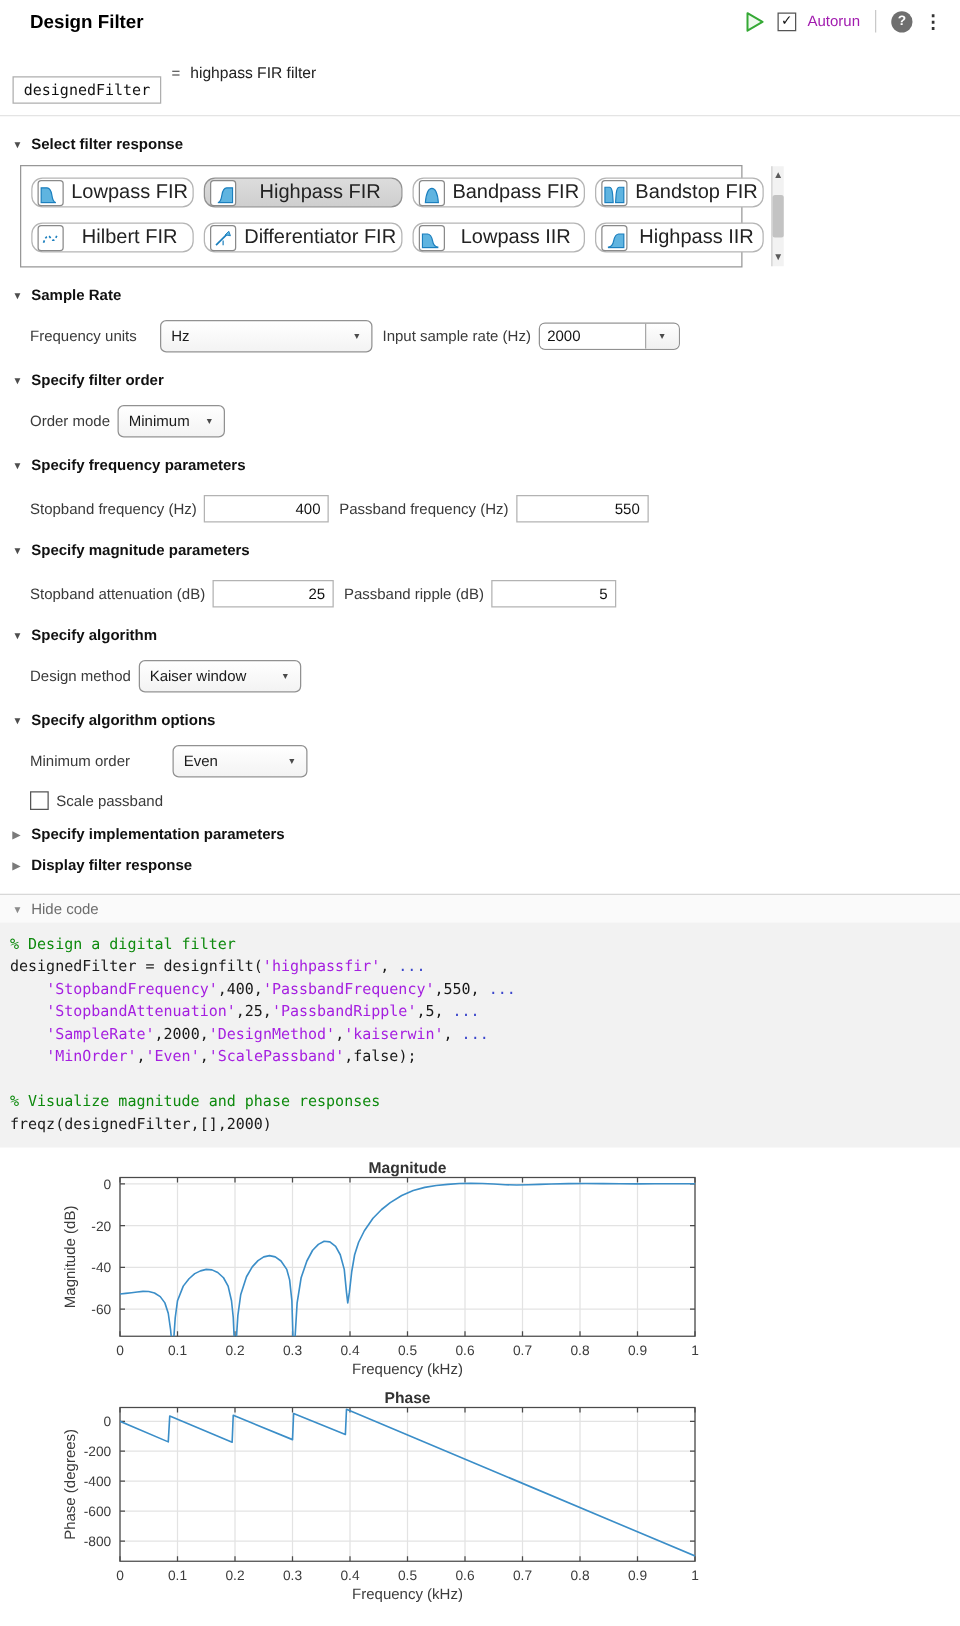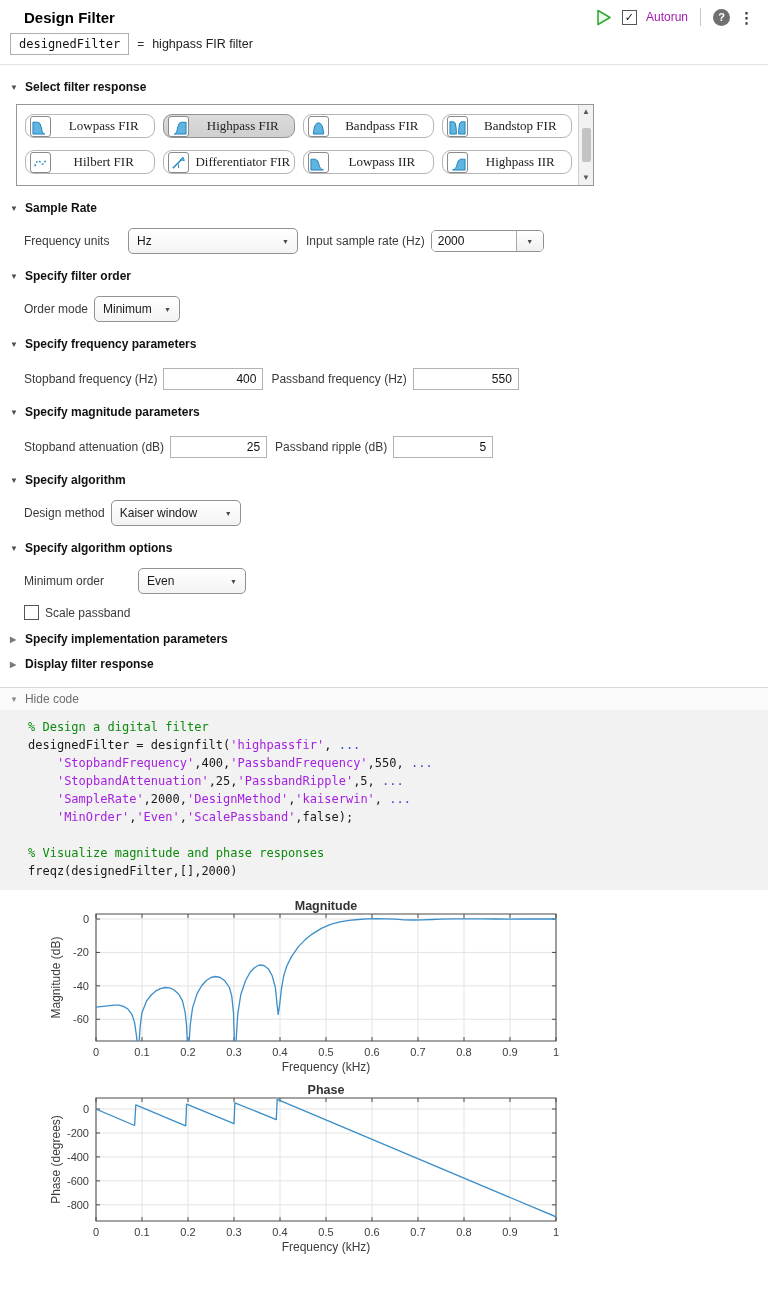--- a/index.html
+++ b/index.html
@@ -10,53 +10,53 @@
   .hdr-tools{display:flex;align-items:center;gap:9px;}
   .play-btn{width:18px;height:18px;display:flex;align-items:center;justify-content:center;cursor:pointer;}
   .chk{width:13px;height:13px;border:1px solid #555;background:#fff;display:inline-flex;align-items:center;justify-content:center;font-size:11px;line-height:11px;color:#111;}
   .chk.empty{color:transparent;}
   .autorun-lbl{color:#a21caf;}
   .vdiv{width:1px;height:18px;background:#c9c9c9;margin:0 3px;}
   .help-circle{width:17px;height:17px;border-radius:50%;background:#6f6f6f;color:#fff;font-weight:bold;font-size:11px;display:flex;align-items:center;justify-content:center;cursor:pointer;}
   .kebab{font-size:15px;color:#333;font-weight:bold;cursor:pointer;letter-spacing:0;line-height:15px;}
   
   .outline-row{display:flex;align-items:center;gap:8px;margin:7px 0 0 10px;}
-  .var-box{font-family:"DejaVu Sans Mono",monospace;font-size:12px;border:1px solid #aeaeae;background:#fff;padding:3px 8px;color:#111;}
+  .var-box{font-family:"DejaVu Sans Mono",monospace;font-size:12px;border:1px solid #aeaeae;background:#fff;padding:3px 8px;color:#111;margin-top:28px;}
   .eq{color:#333;}
   .desc{font-size:12.5px;color:#222;}
   .top-divider{height:1px;background:#e4e4e4;margin-top:9px;}
   
   .sec-hdr{display:flex;align-items:center;gap:6px;margin:15px 0 0 10px;font-weight:bold;color:#111;cursor:pointer;}
   .sec-hdr .tri{font-size:8px;color:#4d4d4d;width:9px;display:inline-block;}
   .sec-hdr .tri.exp{color:#7a7a7a;}
   .form-row{display:flex;align-items:center;margin:13px 0 0 24px;gap:6px;color:#333;}
   .lbl{color:#3a3a3a;}
   
   .gallery{margin:10px 0 0 16px;width:576px;height:80px;border:1px solid #979797;background:#fff;display:flex;}
   .gal-grid{flex:1;display:grid;grid-template-columns:repeat(4,1fr);grid-auto-rows:26px;gap:10px 8px;padding:9px 6px 9px 8px;align-content:center;}
   .gal-btn{display:flex;align-items:center;gap:6px;border:1px solid #b5b5b5;border-radius:9px;background:#fff;padding:1px 4px;cursor:pointer;height:24px;box-sizing:border-box;}
   .gal-btn.selected{background:linear-gradient(#dcdcdc,#cfcfcf);border-color:#929292;}
-  .gal-btn .gal-lbl{flex:1;text-align:center;color:#222;font-size:13px;white-space:nowrap;overflow:hidden;font-family:Liberation Serif, serif;}
+  .gal-btn .gal-lbl{flex:1;text-align:center;color:#222;font-size:16px;white-space:nowrap;overflow:hidden;}
   .gal-icon{width:19px;height:19px;border:1px solid #8a8a8a;border-radius:3px;background:#fff;flex:0 0 auto;display:flex;align-items:center;justify-content:center;}
   .scrollbar{width:15px;border-left:1px solid #cfcfcf;background:#f2f2f2;display:flex;flex-direction:column;align-items:center;justify-content:space-between;padding:2px 0;box-sizing:border-box;}
   .sb-arrow{font-size:8px;color:#5a5a5a;cursor:pointer;line-height:10px;}
   .sb-thumb{width:9px;height:34px;background:#c3c3c3;border-radius:2px;cursor:pointer;}
   
   .dropdown{display:inline-flex;align-items:center;justify-content:space-between;border:1px solid #919191;border-radius:5px;background:linear-gradient(#fff,#f3f3f3);padding:3px 8px;height:26px;box-sizing:border-box;cursor:pointer;color:#1a1a1a;}
   .dd-arrow{font-size:7px;color:#4a4a4a;margin-left:10px;}
   .num-input{height:22px;box-sizing:border-box;border:1px solid #b3b3b3;background:#fff;text-align:right;padding:0 6px;font-family:"Liberation Sans",sans-serif;font-size:12px;color:#111;}
   .combo{display:inline-flex;height:22px;border:1px solid #919191;border-radius:5px;background:#fff;box-sizing:border-box;overflow:hidden;}
   .combo input{border:0;outline:none;width:72px;padding:0 6px;font-family:"Liberation Sans",sans-serif;font-size:12px;color:#111;}
   .combo-btn{width:26px;border-left:1px solid #a8a8a8;background:linear-gradient(#fff,#f0f0f0);display:flex;align-items:center;justify-content:center;cursor:pointer;}
   .combo-btn .dd-arrow{margin:0;}
   .chk-row{display:flex;align-items:center;gap:6px;margin:11px 12px 0 24px;color:#3a3a3a;cursor:pointer;}
   
   .code-toggle{margin-top:16px;border-top:1px solid #d8d8d8;background:#fafafa;color:#6e6e6e;display:flex;align-items:center;gap:7px;padding:4px 0 4px 10px;cursor:pointer;}
   .code-toggle .tri{font-size:8px;color:#8a8a8a;}
-  .code-block{background:#f2f2f2;padding:8px 0 10px 28px;font-family:"DejaVu Sans Mono",monospace;font-size:12px;}
+  .code-block{background:#f2f2f2;padding:8px 0 10px 8px;font-family:"DejaVu Sans Mono",monospace;font-size:12px;}
   .code-line{line-height:18px;white-space:pre;}
   .tok-t{color:#1a1a1a;}
   .tok-c{color:#0e8a0e;}
   .tok-s{color:#a51fe0;}
   .tok-k{color:#3a46cc;}
   
   .charts{margin-top:10px;}
   .chart{display:block;}
 </style>
 </head>

